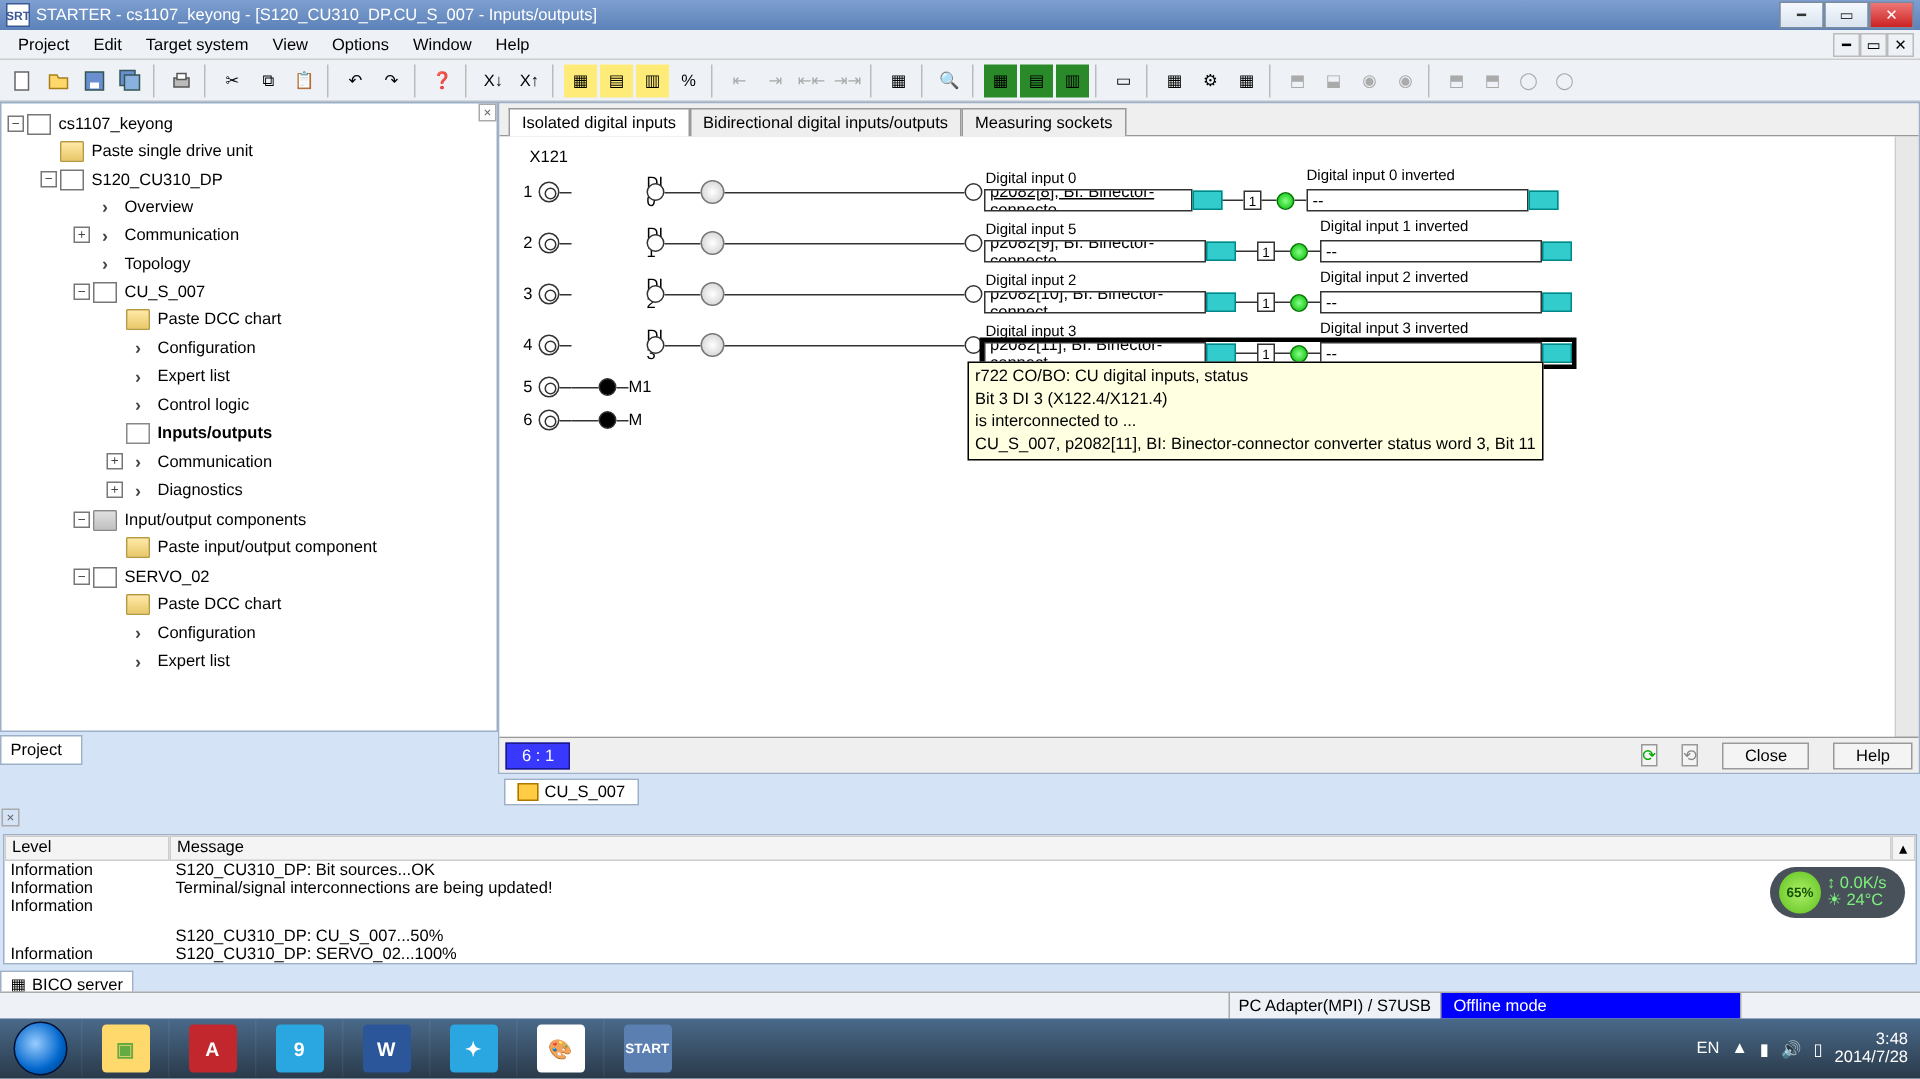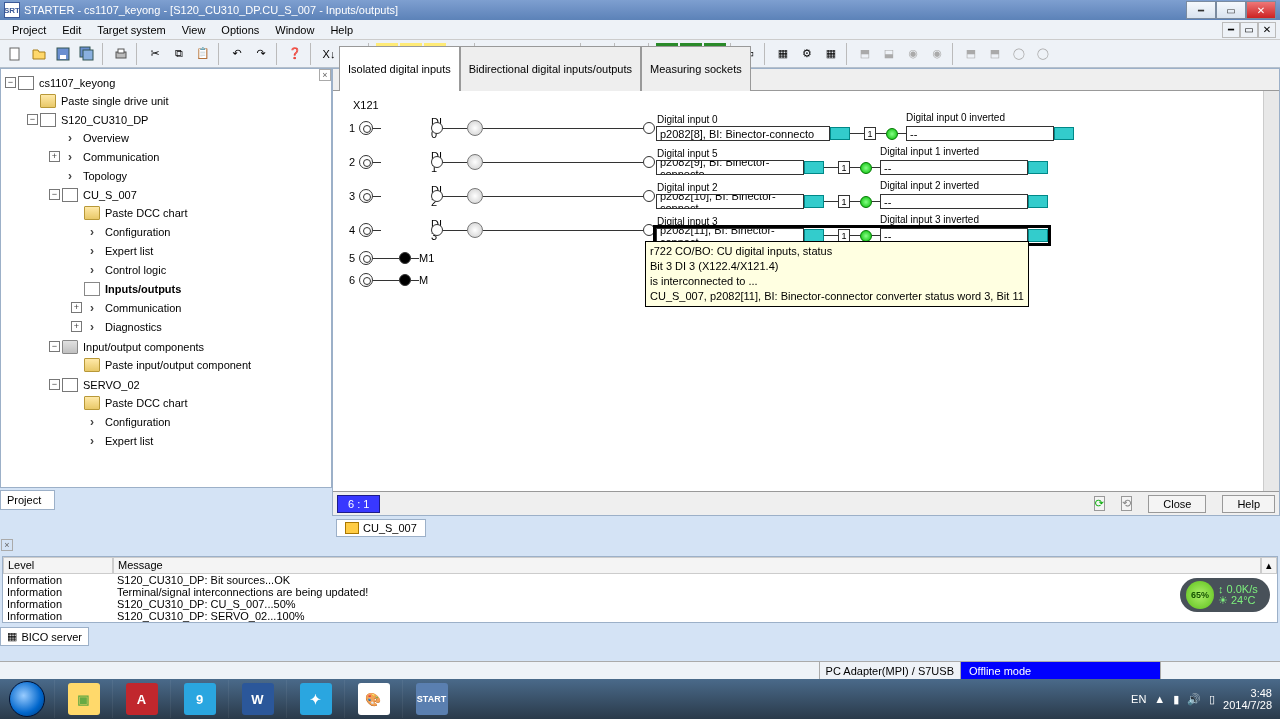--- a/index.html
+++ b/index.html
@@ -42,21 +42,21 @@
 .tree .ticon.drive { background: #fff; border: 1px solid #777; }
 .tree .ticon.chev { font-size: 12px; font-weight: bold; color: #444; }
 .tree .ticon.page { background: #fff; border: 1px solid #888; }
 .tree .label { padding: 1px 2px; }
 .tree .sel { font-weight: bold; }
 .project-tab { height: 20px; border: 1px solid #9cb0c8; background: #fff; margin-top: 2px; width: 55px; display: flex; align-items: center; padding: 0 6px; }
 
 
 .main { flex: 1; display: flex; flex-direction: column; background: #efefef; border: 1px solid #9cb0c8; }
 .tabs { height: 22px; display: flex; align-items: flex-end; background: #efefef; border-bottom: 1px solid #999; padding-left: 6px; }
-.tab { padding: 16px 8px; border: 1px solid #999; border-bottom: none; background: #eee; margin-right: 0; position: relative; top: 1px; }
+.tab { padding: 3px 8px; border: 1px solid #999; border-bottom: none; background: #eee; margin-right: 0; position: relative; top: 1px; }
 .tab.active { background: #fff; }
 .canvas { flex: 1; background: #fff; position: relative; overflow: hidden; }
 
 
 .di-group { position: absolute; left: 10px; top: 20px; }
 .terminal-label { position: absolute; left: 20px; top: 8px; font-size: 11px; }
 .di-row { height: 34px; display: flex; align-items: center; position: relative; }
 .pin-num { width: 12px; text-align: right; margin-right: 4px; }
 .term { width: 14px; height: 14px; border: 1px solid #333; border-radius: 50%; background: #fff; position: relative; }
 .term::after { content:''; position:absolute; left:3px; top:3px; width:6px; height:6px; border:1px solid #333; border-radius:50%; }
@@ -406,21 +406,21 @@
               <span class="stub"></span>
               <span class="di-label">DI 0</span>
               <span class="circle"></span>
               <span class="line" style="width:24px;"></span>
               <span class="knob"></span>
               <span class="line" style="width:160px;"></span>
               <span class="circle"></span>
               <div style="display:inline-block;">
                 <div class="sig-label" style="margin-left:2px;">Digital input 0</div>
                 <div class="" style="display:flex;align-items:center;padding:1px;">
-                  <span class="box" style="width:174px;">p2082[8], BI: Binector-connecto</span>
+                  <span class="box" style="width:139px;text-decoration:underline;">p2082[8], BI: Binector-connecto</span>
                   <span class="teal"></span>
                   <span class="line" style="width:14px;"></span>
                   <span class="inv">1</span>
                   <span class="line" style="width:10px;"></span>
                   <span class="green"></span>
                   <span class="line" style="width:8px;"></span>
                   <span style="display:inline-block;"><div class="sig-label" style="margin-top:-14px;position:absolute;">Digital input 0 inverted</div><span class="box" style="width:148px;">--</span></span>
                   <span class="teal"></span>
                 </div>
               </div>
@@ -560,21 +560,21 @@
         <div class="msg-row">
           <div class="cell" style="width:110px;">Information</div>
           <div class="cell" style="flex:1;">S120_CU310_DP: Bit sources...OK</div>
         </div>
         <div class="msg-row">
           <div class="cell" style="width:110px;">Information</div>
           <div class="cell" style="flex:1;">Terminal/signal interconnections are being updated!</div>
         </div>
         <div class="msg-row">
           <div class="cell" style="width:110px;">Information</div>
-          <div class="cell" style="flex:1;">S120_CU310_DP: CU_S_007...50%</div>
+          <div class="cell" style="flex:1;margin-top:20px;">S120_CU310_DP: CU_S_007...50%</div>
         </div>
         <div class="msg-row">
           <div class="cell" style="width:110px;">Information</div>
           <div class="cell" style="flex:1;">S120_CU310_DP: SERVO_02...100%</div>
         </div>
       </div>
 </div>
 </div>
 <div class="bico-tab">
   <div class="bt">

